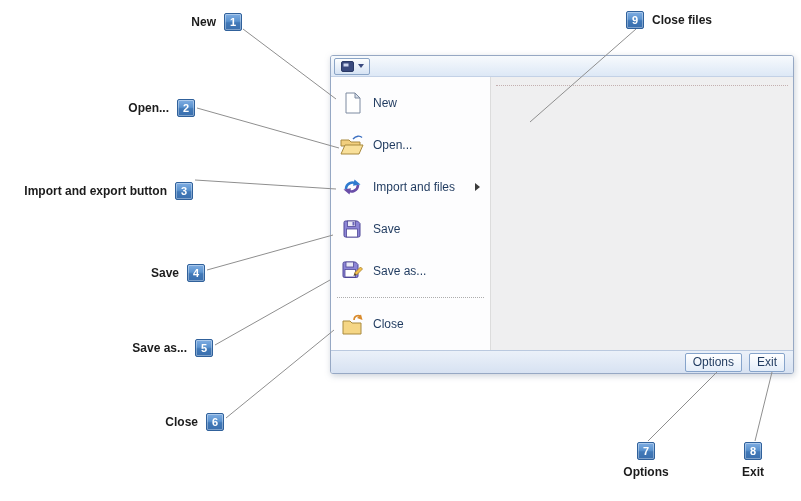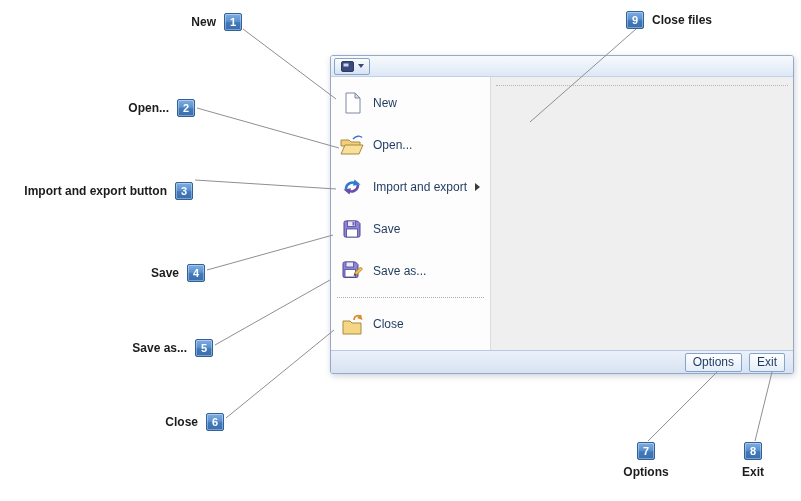--- a/index.html
+++ b/index.html
@@ -113,21 +113,21 @@
 
         <div class="menu-item">
           <span class="mi-icon">
             <svg width="22" height="22" viewBox="0 0 22 22">
               <path d="M5 13 a6.5 6.5 0 0 1 10.5 -5" fill="none" stroke="#2f7bd0" stroke-width="2.6"></path>
               <polygon points="13.5,3.5 19.5,8.5 12,9.8" fill="#2f7bd0"></polygon>
               <path d="M17 9 a6.5 6.5 0 0 1 -10.5 5" fill="none" stroke="#6a4ea8" stroke-width="2.6"></path>
               <polygon points="8.5,18.5 2.5,13.5 10,12.2" fill="#6a4ea8"></polygon>
             </svg>
           </span>
-          <span class="mi-label">Import and export</span>
+          <span class="mi-label">Import and files</span>
           <span class="submenu-arrow"></span>
         </div>
 
         <div class="menu-item">
           <span class="mi-icon">
             <svg width="20" height="20" viewBox="0 0 20 20">
               <path d="M2 3.5 A1.5 1.5 0 0 1 3.5 2 h12 L18 4.5 v12 a1.5 1.5 0 0 1 -1.5 1.5 h-13 A1.5 1.5 0 0 1 2 16.5 z" fill="#8c85d6" stroke="#4f4796"></path>
               <rect x="5.5" y="2" width="8" height="5.5" fill="#e9e8f6" stroke="#4f4796" stroke-width="0.8"></rect>
               <rect x="10.5" y="3" width="2" height="3.5" fill="#6a63b8"></rect>
               <rect x="4.5" y="10" width="11" height="8" fill="#ffffff" stroke="#4f4796" stroke-width="0.8"></rect>

